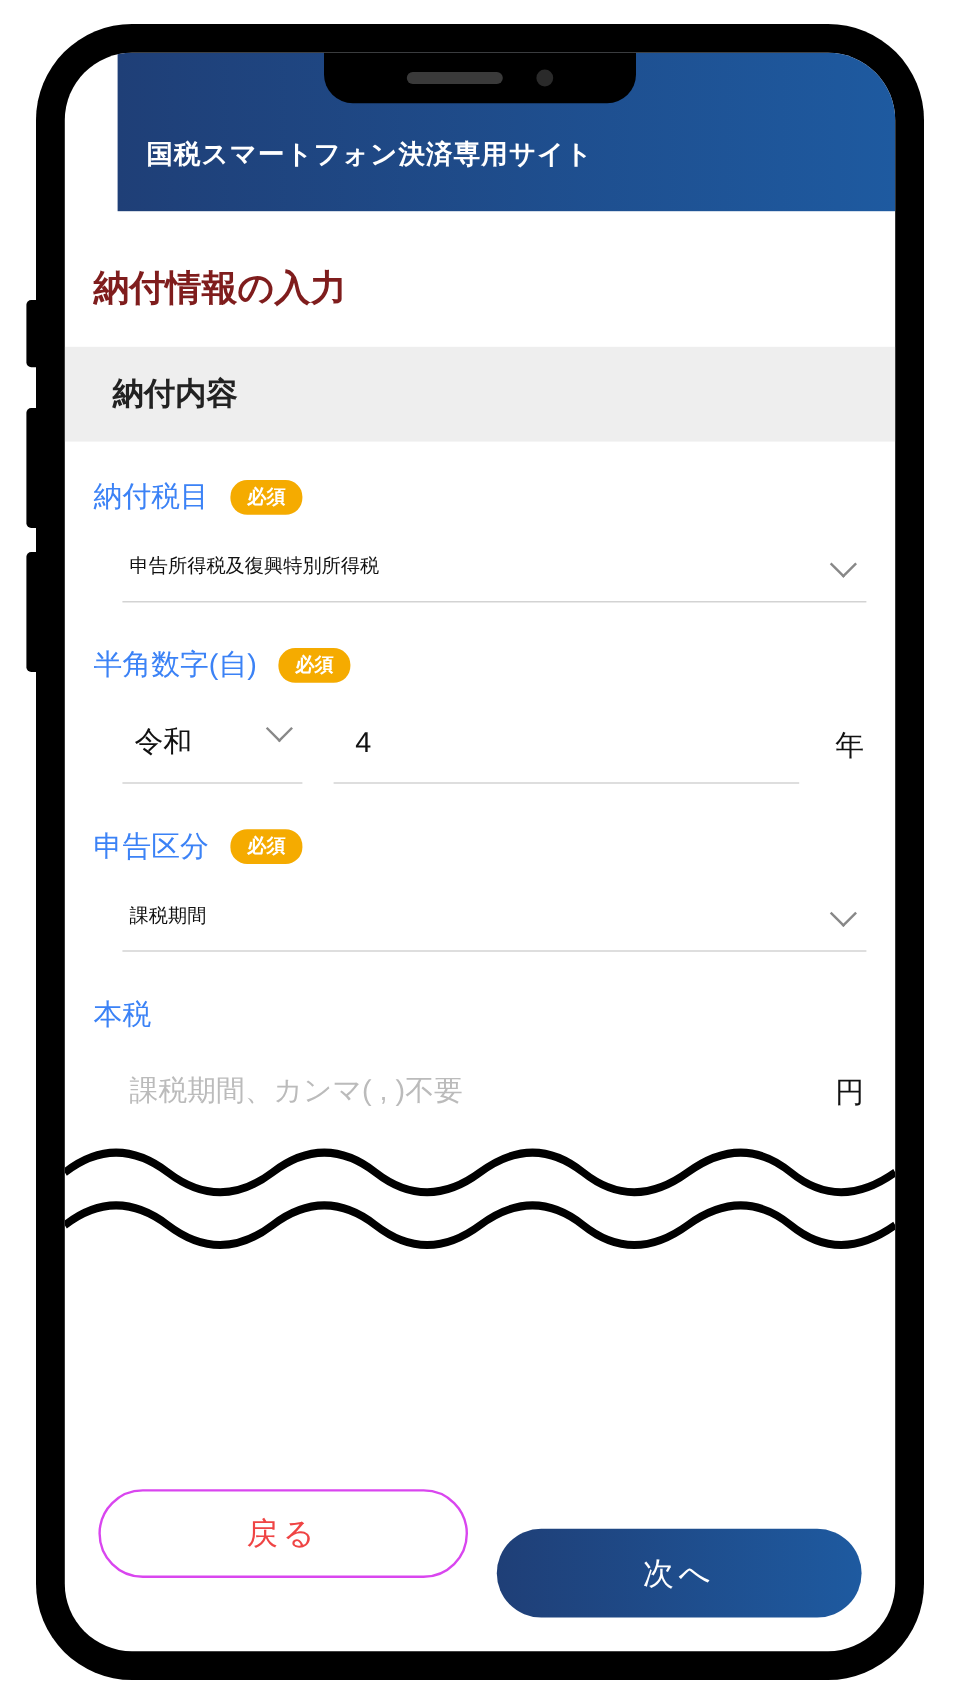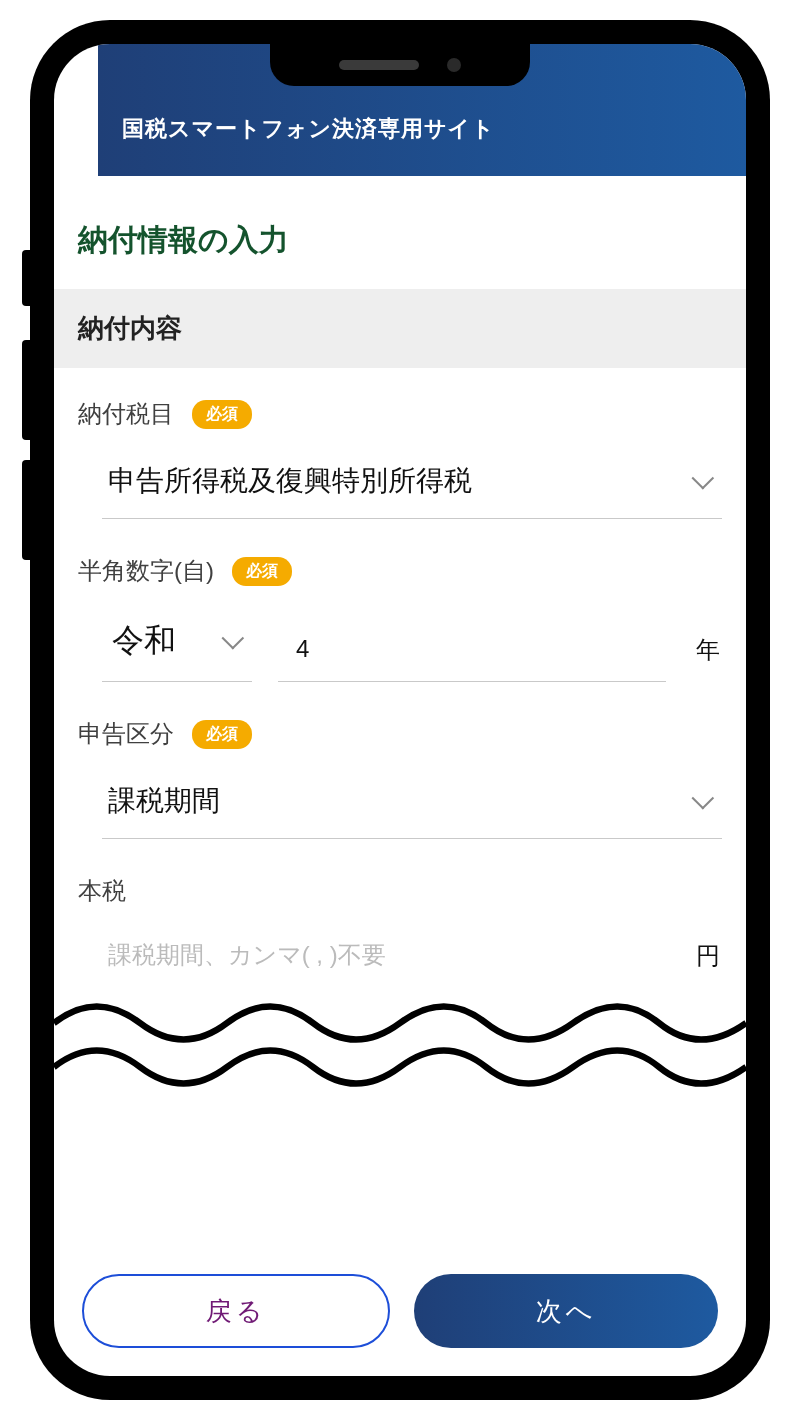--- a/index.html
+++ b/index.html
@@ -76,55 +76,55 @@
       padding: 70px 24px 32px 24px;
       font-size: 22px;
       font-weight: 600;
       letter-spacing: 1px;
       margin-left: 44px;
     }
     .page-title {
       font-size: 30px;
       font-weight: 700;
       padding: 44px 24px 28px 24px;
-      color: #14532d;
+      color: #7f1d1d;
     }
     .section-title {
       background: #eeeeee;
       font-size: 26px;
       font-weight: 700;
-      padding: 22px 24px;
+      padding: 22px 40px;
       color: #222;
     }
     .field-block { padding: 30px 24px 6px 24px; }
     .field-label-row {
       display: flex;
       align-items: center;
       gap: 18px;
       margin-bottom: 20px;
     }
     .field-label {
       font-size: 24px;
-      color: #404040;
+      color: #3b82f6;
     }
     .req-badge {
       background: #f5ab00;
       color: #fff;
       font-size: 16px;
       font-weight: 600;
       padding: 4px 14px;
       border-radius: 14px;
     }
     .select-like {
       width: calc(100% - 24px);
       margin-left: 24px;
       border: none;
       border-bottom: 1px solid #c9c9c9;
       padding: 12px 6px 18px 6px;
-      font-size: 28px;
+      font-size: 16px;
       color: #111;
       display: flex;
       justify-content: space-between;
       align-items: center;
       cursor: pointer;
       background: transparent;
     }
     .chevron-down {
       width: 16px;
       height: 16px;
@@ -138,25 +138,24 @@
       display: flex;
       align-items: flex-end;
       gap: 26px;
       padding-left: 24px;
     }
     .era-select {
       width: 150px;
       border: none;
       border-bottom: 1px solid #c9c9c9;
       padding: 12px 6px 18px 10px;
-      font-size: 32px;
+      font-size: 24px;
       color: #111;
       display: flex;
       justify-content: space-between;
-      align-items: center;
       cursor: pointer;
     }
     .year-input {
       flex: 1;
       border: none;
       border-bottom: 1px solid #c9c9c9;
       padding: 12px 6px 18px 18px;
       font-size: 24px;
       color: #111;
     }
@@ -208,27 +207,28 @@
       font-size: 26px;
       font-weight: 500;
       display: flex;
       align-items: center;
       justify-content: center;
       cursor: pointer;
       letter-spacing: 4px;
     }
     .btn-back {
       background: #fff;
-      color: #701a75;
-      border: 2px solid #1d4ed8;
+      color: #ef4444;
+      border: 2px solid #d946ef;
     }
     .btn-next {
       background: linear-gradient(90deg, #1f3f77 0%, #1e5aa0 100%);
       color: #fff;
       border: none;
+      margin-top: 33px;
     }
   </style>
 </head>
 <body>
 
 <div class="phone-frame">
   <div class="side-btn sb1"></div>
   <div class="side-btn sb2"></div>
   <div class="side-btn sb3"></div>
 

